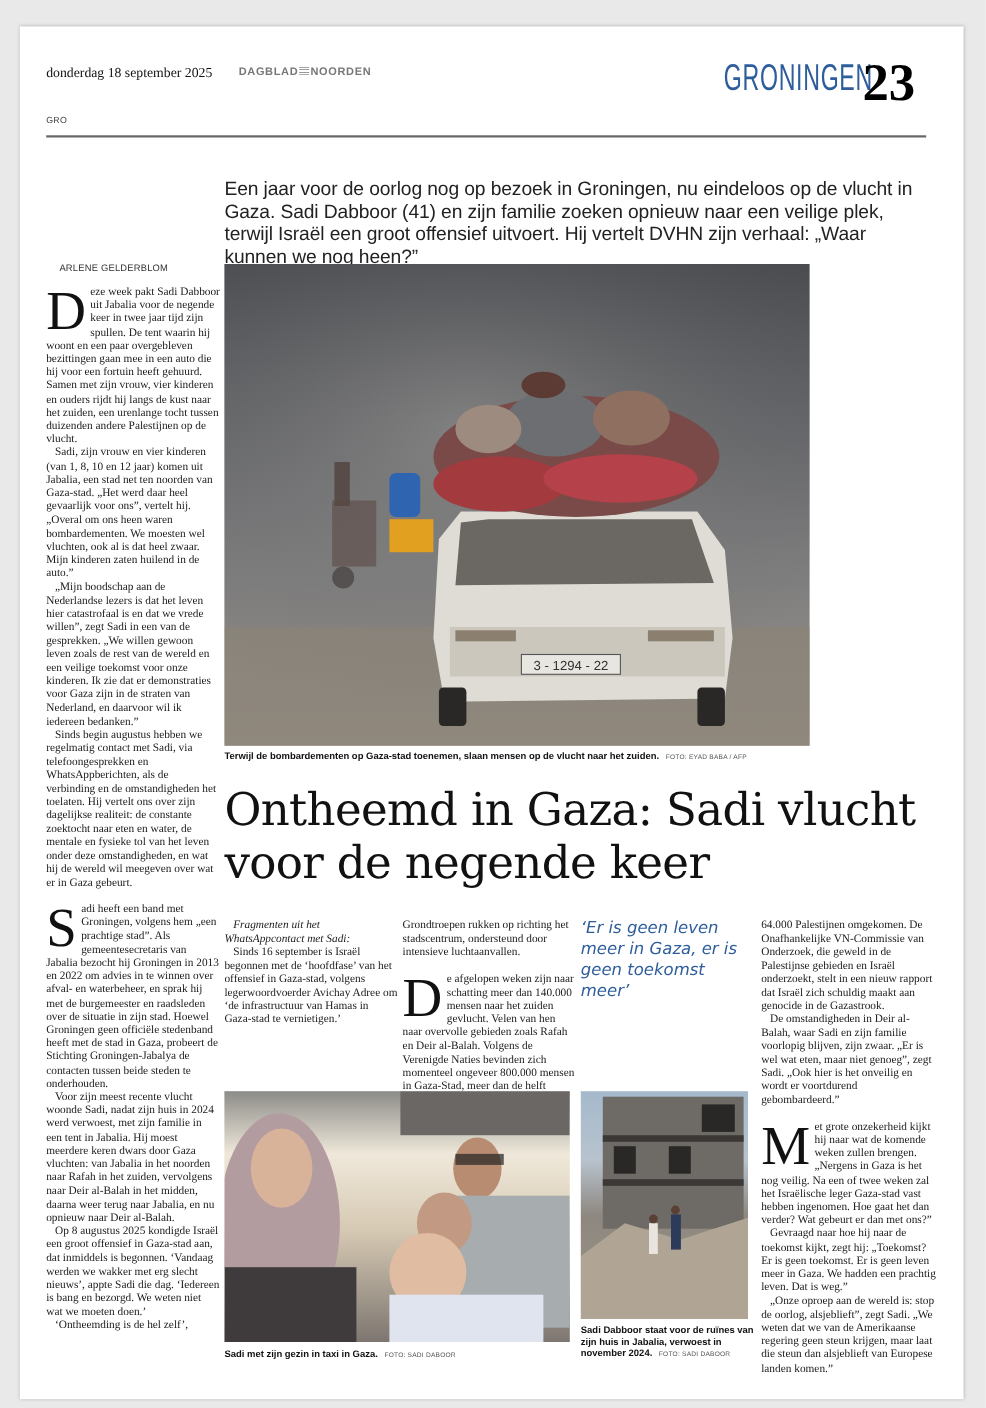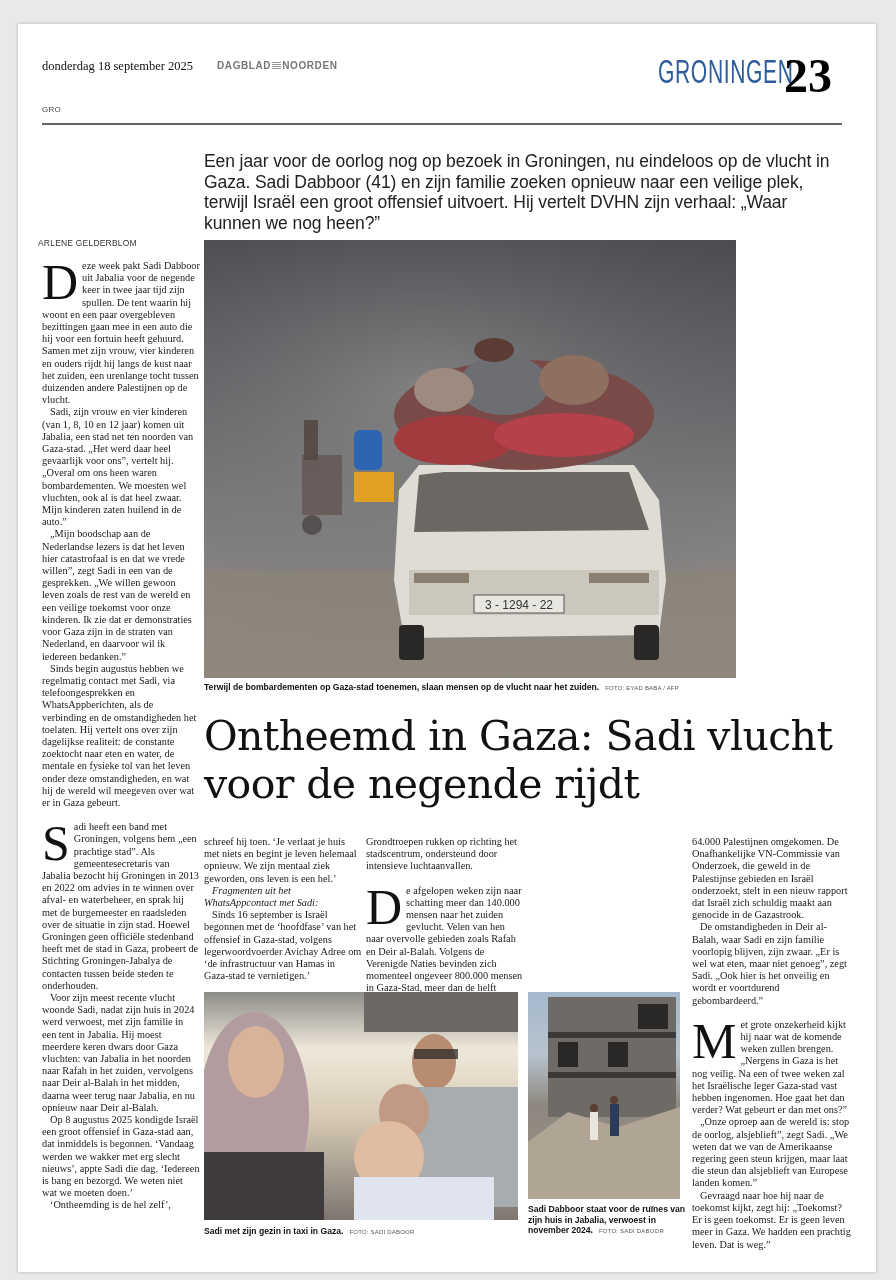--- a/index.html
+++ b/index.html
@@ -11,23 +11,23 @@
   }
   .hdr-date { position: absolute; left: 24px; top: 35px; font-family: "Liberation Serif", serif; font-size: 12.5px; color: #111; }
   .hdr-brand { position: absolute; left: 199px; top: 36px; font-family: "Liberation Sans", sans-serif; font-weight: 700; font-size: 10px; letter-spacing: 0.6px; color: #777; }
   .hdr-brand .mid { display: inline-block; width: 9px; height: 7px; margin: 0 1px; vertical-align: 0px;
     background: repeating-linear-gradient(0deg, #999 0 1px, transparent 1px 2px); }
   .hdr-section { position: absolute; left: 640px; top: 30px; font-family: "Liberation Sans", sans-serif; font-size: 34px; color: #2d5d9b; transform: scaleX(0.62); transform-origin: left top; letter-spacing: 1px; line-height: 1; }
   .hdr-page { position: absolute; left: 766px; top: 28px; font-family: "Liberation Serif", serif; font-weight: 700; font-size: 48px; color: #000; line-height: 1; }
   .hdr-gro { position: absolute; left: 24px; top: 81px; font-family: "Liberation Sans", sans-serif; font-size: 8px; color: #444; letter-spacing: 0.3px; }
   .hdr-rule { position: absolute; left: 24px; top: 99px; width: 800px; height: 2px; background: #666; }
 
-  .intro { position: absolute; left: 186px; top: 127px; width: 630px; font-family: "Liberation Sans", sans-serif; font-size: 17.5px; line-height: 20.5px; color: #222; letter-spacing: -0.1px; }
+  .intro { position: absolute; left: 186px; top: 137px; width: 630px; font-family: "Liberation Sans", sans-serif; font-size: 17.5px; line-height: 20.5px; color: #222; letter-spacing: -0.1px; }
 
-  .byline { position: absolute; left: 20px; top: 214px; font-family: "Liberation Sans", sans-serif; font-size: 8.5px; color: #333; letter-spacing: 0.2px; }
+  .byline { position: absolute; left: 36px; top: 214px; font-family: "Liberation Sans", sans-serif; font-size: 8.5px; color: #333; letter-spacing: 0.2px; }
 
   .col { position: absolute; font-family: "Liberation Serif", serif; font-size: 10.3px; line-height: 12.2px; color: #1a1a1a; }
   .col p { text-indent: 8px; text-align: left; hyphens: auto; }
   .col p.noind { text-indent: 0; }
   .col p.gap { margin-top: 12px; }
   .col p.it { font-style: italic; }
   .drop { float: left; font-family: "Liberation Serif", serif; font-size: 50px; line-height: 40px; margin: 2px 4px 0 0; color: #111; }
 
   .photo { position: absolute; overflow: hidden; }
   .caption { position: absolute; font-family: "Liberation Sans", sans-serif; font-weight: 700; font-size: 8.6px; line-height: 10.5px; color: #111; }
@@ -97,41 +97,41 @@
       <ellipse cx="240" cy="150" rx="30" ry="22" fill="#9d8b7f"></ellipse>
       <rect x="150" y="190" width="28" height="40" rx="6" fill="#2f64b0"></rect>
       <rect x="150" y="232" width="40" height="30" fill="#e2a020"></rect>
       <ellipse cx="290" cy="110" rx="20" ry="12" fill="#5b3b33"></ellipse>
     </svg>
   </div>
   <div class="caption" style="left:186px; top:658px; width:640px;">
     <span>Terwijl de bombardementen op Gaza-stad toenemen, slaan mensen op de vlucht naar het zuiden.</span><span class="credit">FOTO: EYAD BABA / AFP</span>
   </div>
 
-  <div class="headline">Ontheemd in Gaza: Sadi vlucht voor de negende rijdt</div>
+  <div class="headline">Ontheemd in Gaza: Sadi vlucht voor de negende keer</div>
 
   <div class="col" style="left:186px; top:812px; width:158px;">
-    <p class="noind">schreef hij toen. ‘Je verlaat je huis met niets en begint je leven helemaal opnieuw. We zijn mentaal ziek geworden, ons leven is een hel.’</p>
     <p class="it">Fragmenten uit het WhatsAppcontact met Sadi:</p>
     <p>Sinds 16 september is Israël begonnen met de ‘hoofdfase’ van het offensief in Gaza-stad, volgens legerwoordvoerder Avichay Adree om ‘de infrastructuur van Hamas in Gaza-stad te vernietigen.’</p>
   </div>
 
   <div class="col" style="left:348px; top:812px; width:158px;">
     <p class="noind">Grondtroepen rukken op richting het stadscentrum, ondersteund door intensieve luchtaanvallen.</p>
     <p class="noind gap"><span class="drop">D</span><span>e afgelopen weken zijn naar schatting meer dan 140.000 mensen naar het zuiden gevlucht. Velen van hen naar overvolle gebieden zoals Rafah en Deir al-Balah. Volgens de Verenigde Naties bevinden zich momenteel ongeveer 800.000 mensen in Gaza-Stad, meer dan de helft kinderen.</span></p>
   </div>
 
+  <div class="pullquote">‘Er is geen leven meer in Gaza, er is geen toekomst meer’</div>
 
 
   <div class="col" style="left:674px; top:812px; width:160px;">
     <p class="noind">64.000 Palestijnen omgekomen. De Onafhankelijke VN-Commissie van Onderzoek, die geweld in de Palestijnse gebieden en Israël onderzoekt, stelt in een nieuw rapport dat Israël zich schuldig maakt aan genocide in de Gazastrook.</p>
     <p>De omstandigheden in Deir al-Balah, waar Sadi en zijn familie voorlopig blijven, zijn zwaar. „Er is wel wat eten, maar niet genoeg”, zegt Sadi. „Ook hier is het onveilig en wordt er voortdurend gebombardeerd.”</p>
     <p class="noind gap"><span class="drop">M</span><span>et grote onzekerheid kijkt hij naar wat de komende weken zullen brengen. „Nergens in Gaza is het nog veilig. Na een of twee weken zal het Israëlische leger Gaza-stad vast hebben ingenomen. Hoe gaat het dan verder? Wat gebeurt er dan met ons?”</span></p>
+    <p>Gevraagd naar hoe hij naar de toekomst kijkt, zegt hij: „Toekomst? Er is geen toekomst. Er is geen leven meer in Gaza. We hadden een prachtig leven. Dat is weg.”</p>
     <p>„Onze oproep aan de wereld is: stop de oorlog, alsjeblieft”, zegt Sadi. „We weten dat we van de Amerikaanse regering geen steun krijgen, maar laat die steun dan alsjeblieft van Europese landen komen.”</p>
-    <p>Gevraagd naar hoe hij naar de toekomst kijkt, zegt hij: „Toekomst? Er is geen toekomst. Er is geen leven meer in Gaza. We hadden een prachtig leven. Dat is weg.”</p>
   </div>
 
   <div class="photo" style="left:186px; top:968px; width:314px; height:228px; background: linear-gradient(180deg, #8c8c88 0%, #efe8da 25%, #d7cab4 55%, #7d7670 100%);">
     <svg width="314" height="228" viewBox="0 0 314 228">
       <rect x="160" y="0" width="154" height="40" fill="#6a6764"></rect>
       <ellipse cx="50" cy="120" rx="55" ry="100" fill="#b39ca0"></ellipse>
       <ellipse cx="52" cy="70" rx="28" ry="36" fill="#d8b39a"></ellipse>
       <rect x="0" y="160" width="120" height="68" fill="#3f3b3c"></rect>
       <ellipse cx="230" cy="70" rx="22" ry="28" fill="#b88c70"></ellipse>
       <rect x="210" y="57" width="44" height="10" fill="#222" opacity="0.7"></rect>

